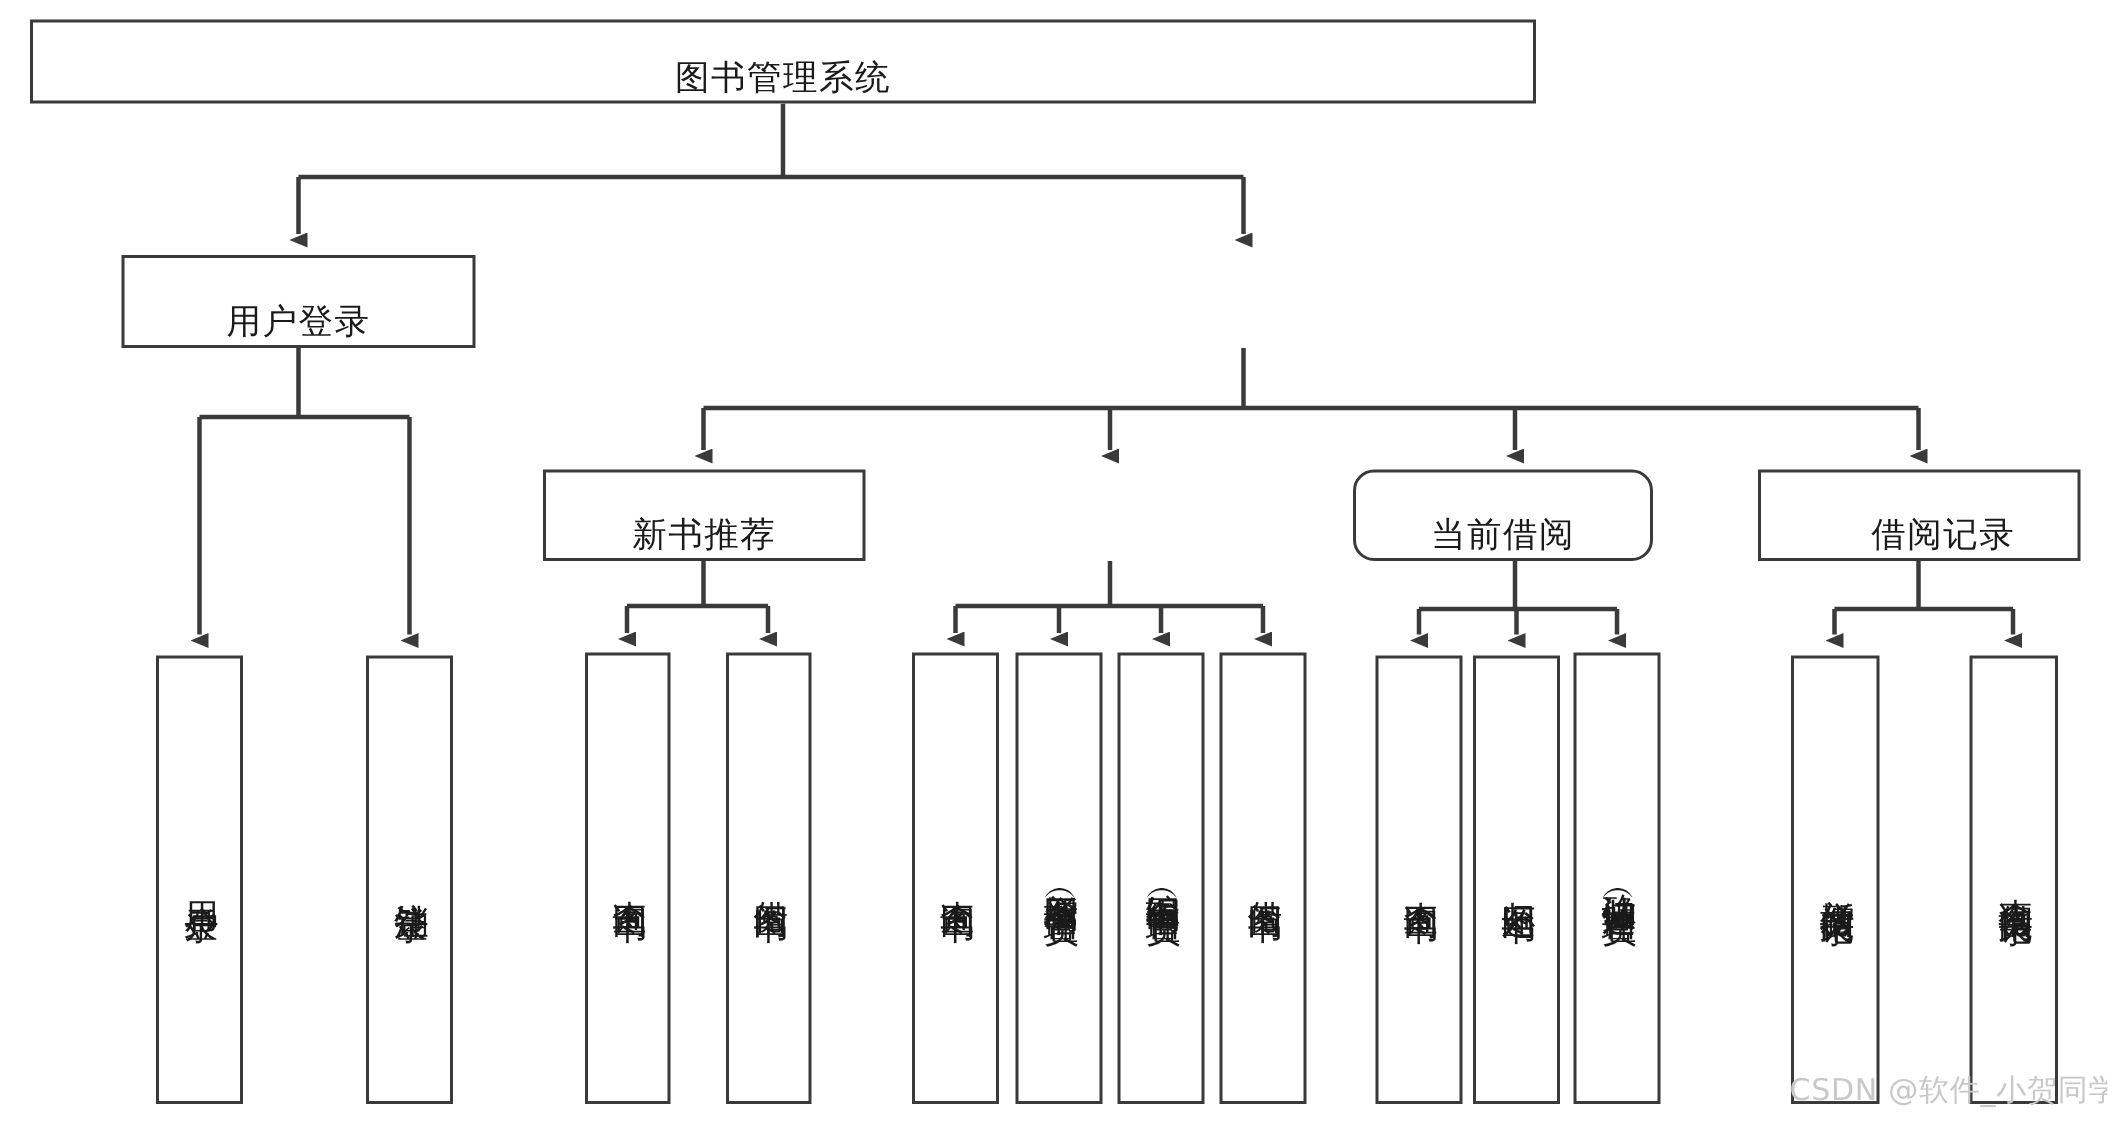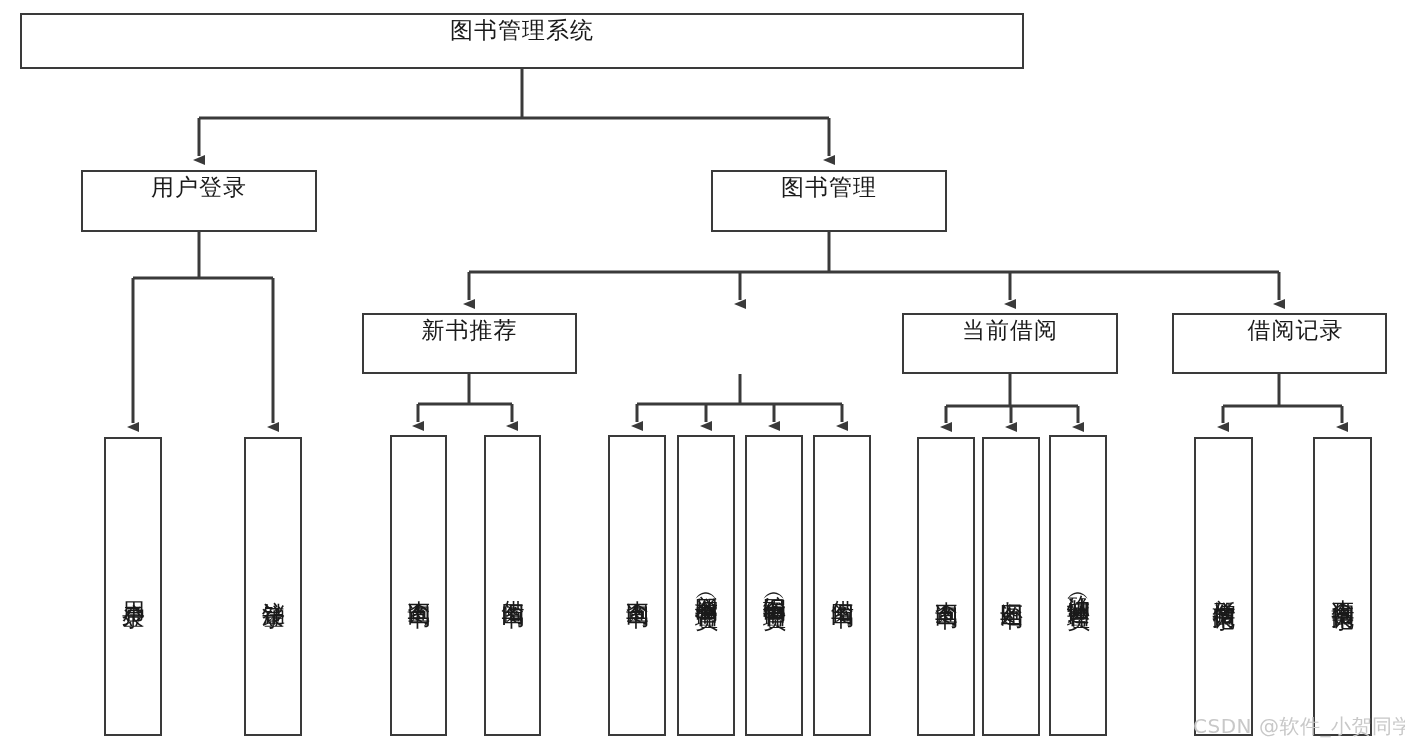--- a/index.html
+++ b/index.html
@@ -23,21 +23,21 @@
     top: 0;
     width: 1405px;
     height: 747px;
   }
   .node {
     position: absolute;
     box-sizing: border-box;
     background: #ffffff;
     border: 2px solid #3a3a3a;
     display: flex;
-    align-items: flex-start;
+    align-items: flex-end;
     justify-content: center;
     color: #1a1a1a;
   }
   .node.horiz {
     font-size: 23px;
     letter-spacing: 1px;
   }
   .node.vert {
     writing-mode: vertical-rl;
     text-orientation: upright;
@@ -122,28 +122,25 @@
     </g>
   </svg>
 
   <div class="node horiz" style="left:20px; top:13px; width:1004px; height:56px;">
     <span class="label">图书管理系统</span>
   </div>
 
   <div class="node horiz" style="left:81px; top:170px; width:236px; height:62px;">
     <span class="label">用户登录</span>
   </div>
-  <div class="node horiz" style="left:711px; top:170px; width:236px; height:62px;">
-    <span class="label">图书管理</span>
-  </div>
 
   <div class="node horiz" style="left:362px; top:313px; width:215px; height:61px;">
     <span class="label">新书推荐</span>
   </div>
-  <div class="node horiz" style="left:902px; top:313px; width:216px; height:61px;">
+  <div class="node horiz" style="left:902px; top:313px; width:200px; height:61px;border-radius:14px;">
     <span class="label">当前借阅</span>
   </div>
   <div class="node horiz" style="left:1172px; top:313px; width:215px; height:61px;padding-left:32px;">
     <span class="label">借阅记录</span>
   </div>
 
   <div class="node vert" style="left:104px; top:437px; width:58px; height:299px;">
     <span class="label">用户登录</span>
   </div>
   <div class="node vert" style="left:244px; top:437px; width:58px; height:299px;">

